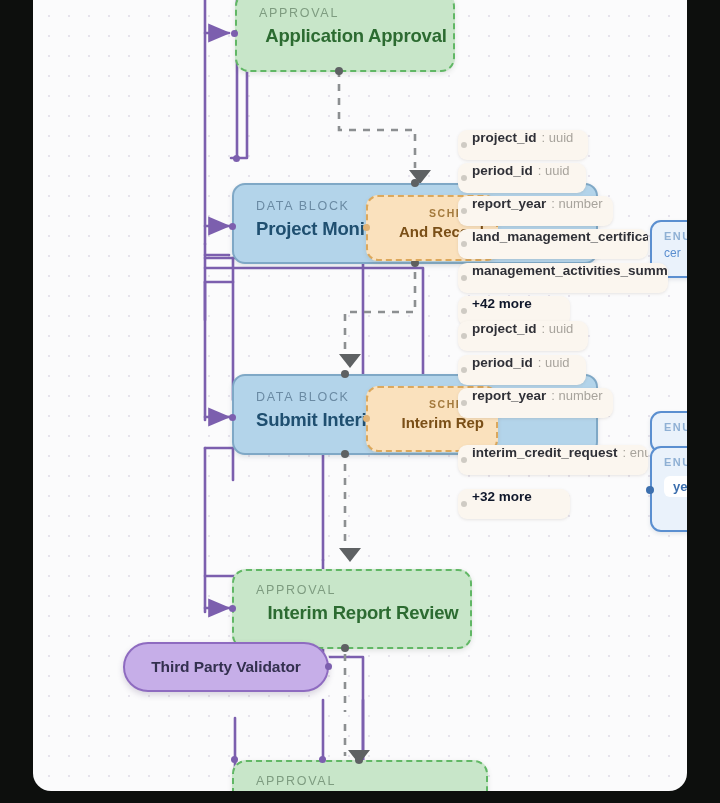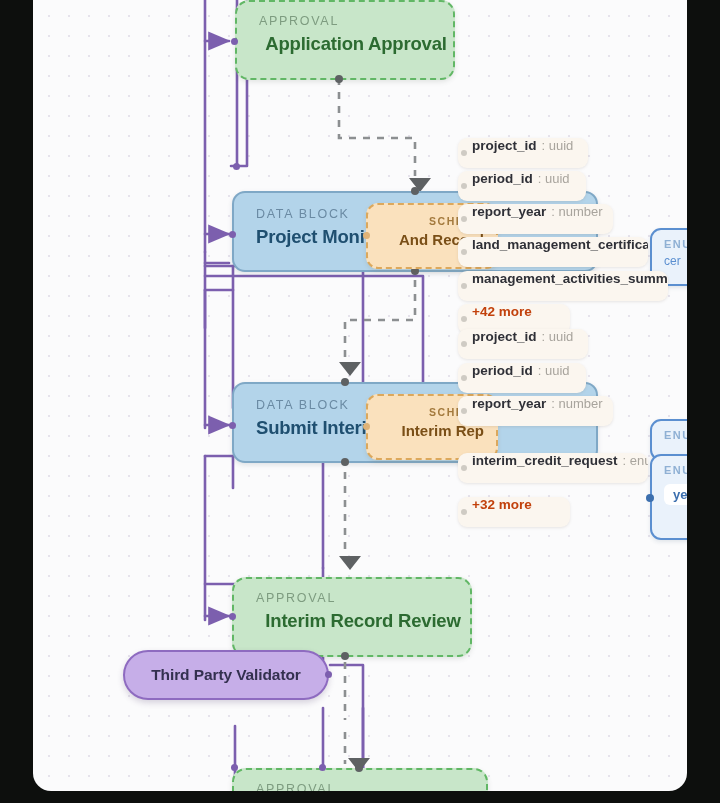--- a/index.html
+++ b/index.html
@@ -20,21 +20,21 @@
     position: absolute;
     left: 33px; top: 0px;
     width: 654px; height: 791px;
     background-color: #fbfbfc;
     background-image: radial-gradient(#e6e3ec 1px, transparent 1.1px);
     background-size: 20px 20px;
     background-position: 6px 6px;
     border-radius: 0 0 18px 18px;
     overflow: hidden;
   }
-  #world { position: absolute; left: 0; top: 8px; width: 654px; height: 791px; }
+  #world { position: absolute; left: 0; top: 0; width: 654px; height: 791px; }
 
   svg.edges { position: absolute; left: 0; top: 0; width: 654px; height: 791px; overflow: visible; }
 
   
   .node { position: absolute; }
 
   .approval {
     background: #c8e6c9;
     border: 2.5px dashed #61b765;
     border-radius: 14px;
@@ -90,21 +90,21 @@
     height: 30px;
     background: #fbf6ef;
     border-radius: 9px;
     box-shadow: 0 1px 3px rgba(90,80,60,.13);
     display: flex; align-items: flex-start;
     padding: 0 12px 0 14px;
     white-space: nowrap; overflow: hidden;
   }
   .field .fname { font-size: 13.5px; font-weight: 700; color: #2f3037; }
   .field .ftype { font-size: 13px; color: #a8a49d; font-weight: 400; margin-left: 5px; }
-  .field.more .fname { font-weight: 700; color: #c2410c; }
+  .field.more .fname { font-weight: 700; color: #0f172a; }
   .field .portdot {
     position: absolute; left: 3px; top: 50%; transform: translateY(-50%);
     width: 6px; height: 6px; border-radius: 50%; background: #cfcbc4;
   }
 
   
   .enum {
     position: absolute;
     background: #eaf2fb;
     border: 2px solid #5b8fd0;
@@ -230,21 +230,21 @@
       <div class="dot-dash" style="left:308px; top:450px;"></div>
 
       <div class="node schema" style="left:333px; top:386px; width:132px; height:66px;">
         <div class="kicker">SCHEMA</div>
         <div class="title">Interim Rep</div>
       </div>
       <div class="dot-schema" style="left:330px; top:415px;"></div>
 
       <div class="node approval" style="left:199px; top:569px; width:240px; height:80px;">
         <div class="kicker">APPROVAL</div>
-        <div class="title">Interim Record Review</div>
+        <div class="title">Interim Report Review</div>
       </div>
       <div class="dot-edge" style="left:196px; top:605px;"></div>
       <div class="dot-dash" style="left:308px; top:644px;"></div>
 
       <div class="node actor" style="left:90px; top:642px; width:206px; height:50px;">
         <span class="label">Third Party Validator</span>
       </div>
       <div class="dot-edge" style="left:292px; top:663px;"></div>
 
       <div class="node approval" style="left:199px; top:760px; width:256px; height:70px;">

